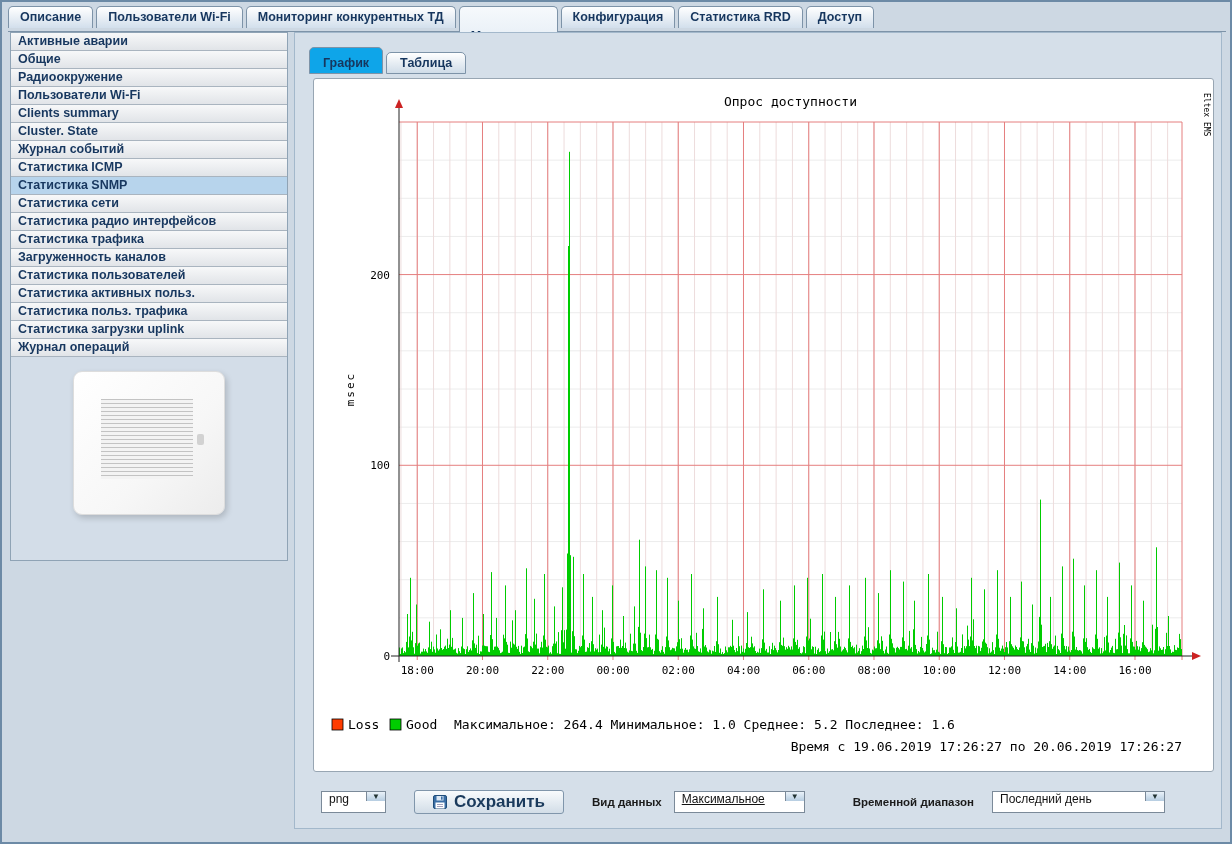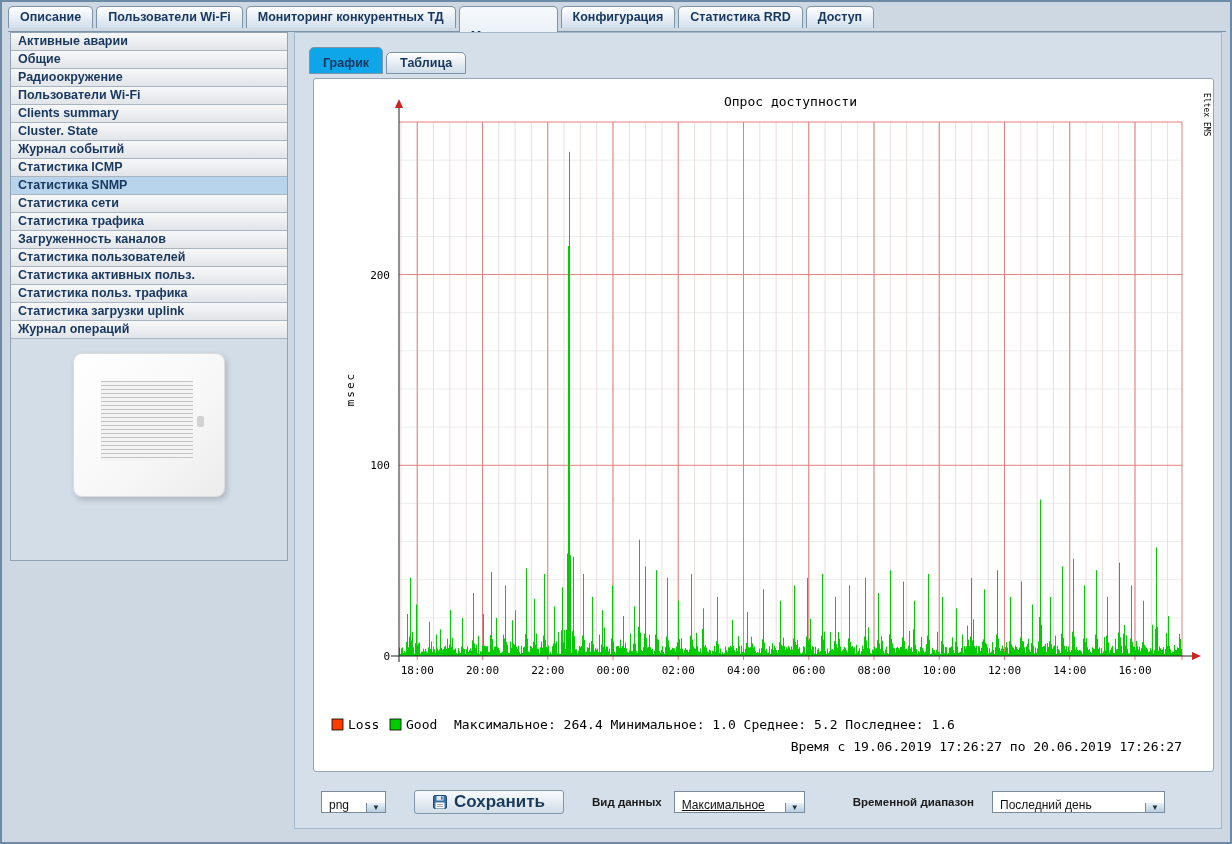--- a/index.html
+++ b/index.html
@@ -44,21 +44,21 @@
   .inner-tab.selected{background:#0ea5e9;padding-top:8px;}
 
   #chart-panel{position:absolute;left:18px;top:45px;width:899px;height:692px;
                background:#ffffff;border:1px solid #98a6b3;border-radius:3px;}
   #chart-svg{display:block;width:899px;height:692px;}
   #chart-svg text{font-family:"DejaVu Sans Mono",monospace;fill:#000000;}
 
   
   #footer{position:absolute;left:26px;top:756px;right:12px;height:26px;
           display:flex;align-items:center;}
-  .combo{display:inline-flex;align-items:flex-end;height:20px;border:1px solid #7b8a99;
+  .combo{display:inline-flex;align-items:flex-start;height:20px;border:1px solid #7b8a99;
          background:#ffffff;cursor:default;}
   .combo .val{display:flex;align-items:center;padding:0 7px;font-size:12px;color:#111;white-space:nowrap;}
   .combo .btn{width:18px;display:flex;align-items:center;justify-content:center;
               background:linear-gradient(#eaf2f9,#b6cde1);border-left:1px solid #7b8a99;
               font-size:8px;color:#233;}
   .jbutton{display:inline-flex;align-items:center;gap:7px;height:24px;padding:0 18px;
            background:linear-gradient(#f8fbfd,#d2dde7);border:1px solid #8096ab;border-radius:3px;
            font-family:"Liberation Sans",sans-serif;font-weight:bold;font-size:17px;color:#1a3a5c;cursor:default;}
   .flabel{font-weight:bold;font-size:11.5px;color:#1b1b1b;white-space:nowrap;}.ml28{margin-left:28px;}.ml12{margin-left:12px;}
   .ml48{margin-left:48px;}.ml18{margin-left:18px;}
@@ -84,20 +84,21 @@
         <div class="side-item">Активные аварии</div>
         <div class="side-item">Общие</div>
         <div class="side-item">Радиоокружение</div>
         <div class="side-item">Пользователи Wi-Fi</div>
         <div class="side-item">Clients summary</div>
         <div class="side-item">Cluster. State</div>
         <div class="side-item">Журнал событий</div>
         <div class="side-item">Статистика ICMP</div>
         <div class="side-item selected">Статистика SNMP</div>
         <div class="side-item">Статистика сети</div>
+        <div class="side-item">Статистика радио интерфейсов</div>
         <div class="side-item">Статистика трафика</div>
         <div class="side-item">Загруженность каналов</div>
         <div class="side-item">Статистика пользователей</div>
         <div class="side-item">Статистика активных польз.</div>
         <div class="side-item">Статистика польз. трафика</div>
         <div class="side-item">Статистика загрузки uplink</div>
         <div class="side-item">Журнал операций</div>
       </div>
     <div id="device-image">
       <div class="grille"></div>

